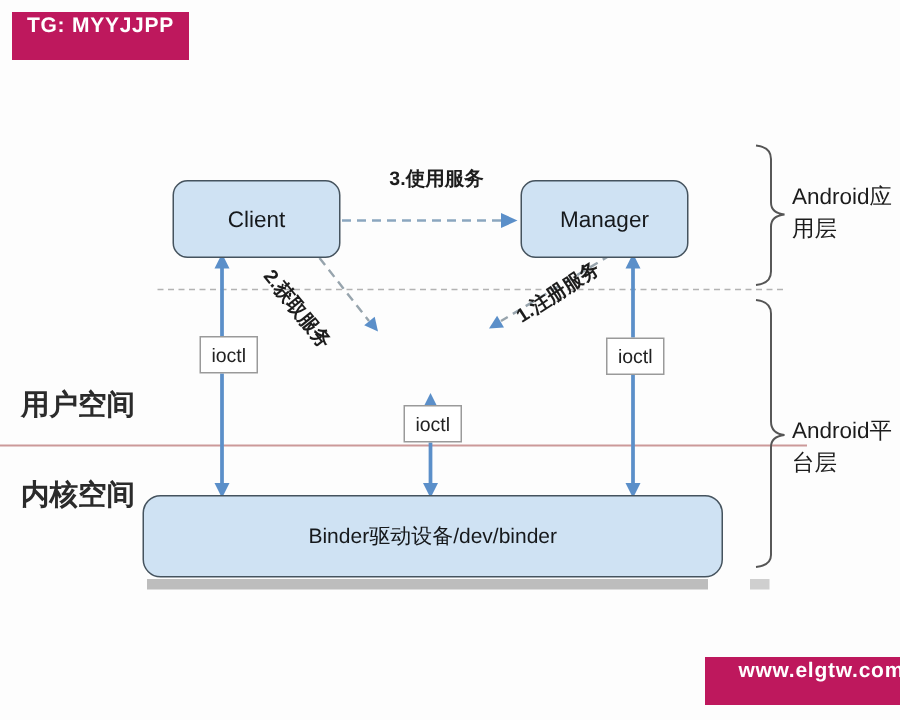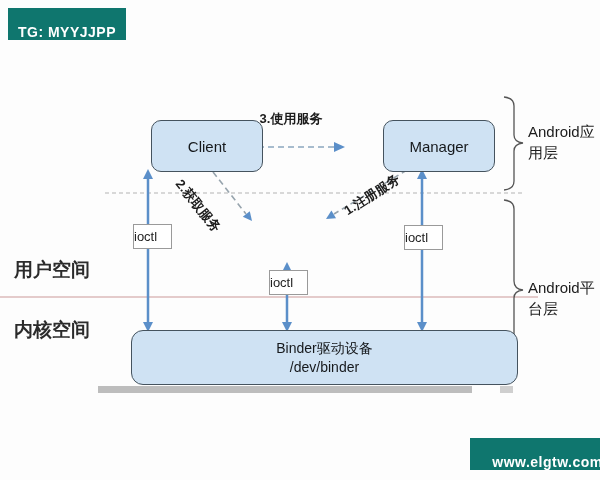--- a/index.html
+++ b/index.html
@@ -1,31 +1,31 @@
 <!DOCTYPE html>
 <html><head>
 <meta charset="utf-8">
 <style>
   html,body{margin:0;padding:0;}
   body{font-family:"Liberation Sans","DejaVu Sans",sans-serif;background:#ffffff;}
   .stage{position:relative;width:600px;height:480px;background:#fdfdfd;overflow:hidden;}
   .layer{position:absolute;inset:0;}
-  .badge{position:absolute;background:#0f766e;color:#fff;font-weight:bold;
-         display:flex;align-items:flex-end;justify-content:center;font-size:14px;letter-spacing:.5px;}
+  .badge{position:absolute;background:#be185d;color:#fff;font-weight:bold;
+         display:flex;align-items:flex-start;justify-content:center;font-size:14px;letter-spacing:.5px;}
   .badge.tl{left:8px;top:8px;width:118px;height:32px;}
   .badge.br{left:470px;top:438px;width:155px;height:32px;}
   .node{position:absolute;background:#cfe2f3;border:1.5px solid #45535e;border-radius:10px;
-        display:flex;align-items:center;justify-content:center;color:#16191c;font-size:15px;margin-left:36px;}
+        display:flex;align-items:center;justify-content:center;color:#16191c;font-size:15px;}
   .node.client{left:115px;top:120px;width:110px;height:50px;}
   .node.server{left:347px;top:120px;width:110px;height:50px;}
   .node.sm{left:212px;top:222px;width:148px;height:40px;border-radius:8px;}
   .node.binder{left:95px;top:330px;width:385px;height:53px;border-radius:12px;
-               flex-direction:column;font-size:14px;line-height:19px;}
+               flex-direction:row;font-size:14px;line-height:19px;}
   .ioctl{position:absolute;background:#ffffff;border:1px solid #9a9a9a;color:#222;
-         font-size:13px;display:flex;align-items:center;justify-content:flex-start;}
+         font-size:13px;display:flex;align-items:center;justify-content:center;}
   .ioctl.l{left:133px;top:224px;width:37px;height:23px;}
   .ioctl.r{left:404px;top:225px;width:37px;height:23px;}
   .ioctl.m{left:269px;top:270px;width:37px;height:23px;}
   .lbl{position:absolute;color:#222;}
   .edge-lbl{font-size:13px;font-weight:bold;color:#1c1c1c;text-align:center;width:100px;}
   .use{left:243px;top:110px;width:96px;}
   .get{left:148px;top:197px;transform:rotate(51deg);}
   .reg{left:322px;top:186px;transform:rotate(-33deg);}
   .space-lbl{font-size:19px;font-weight:600;color:#2b2b2b;}
   .user{left:14px;top:257px;}

